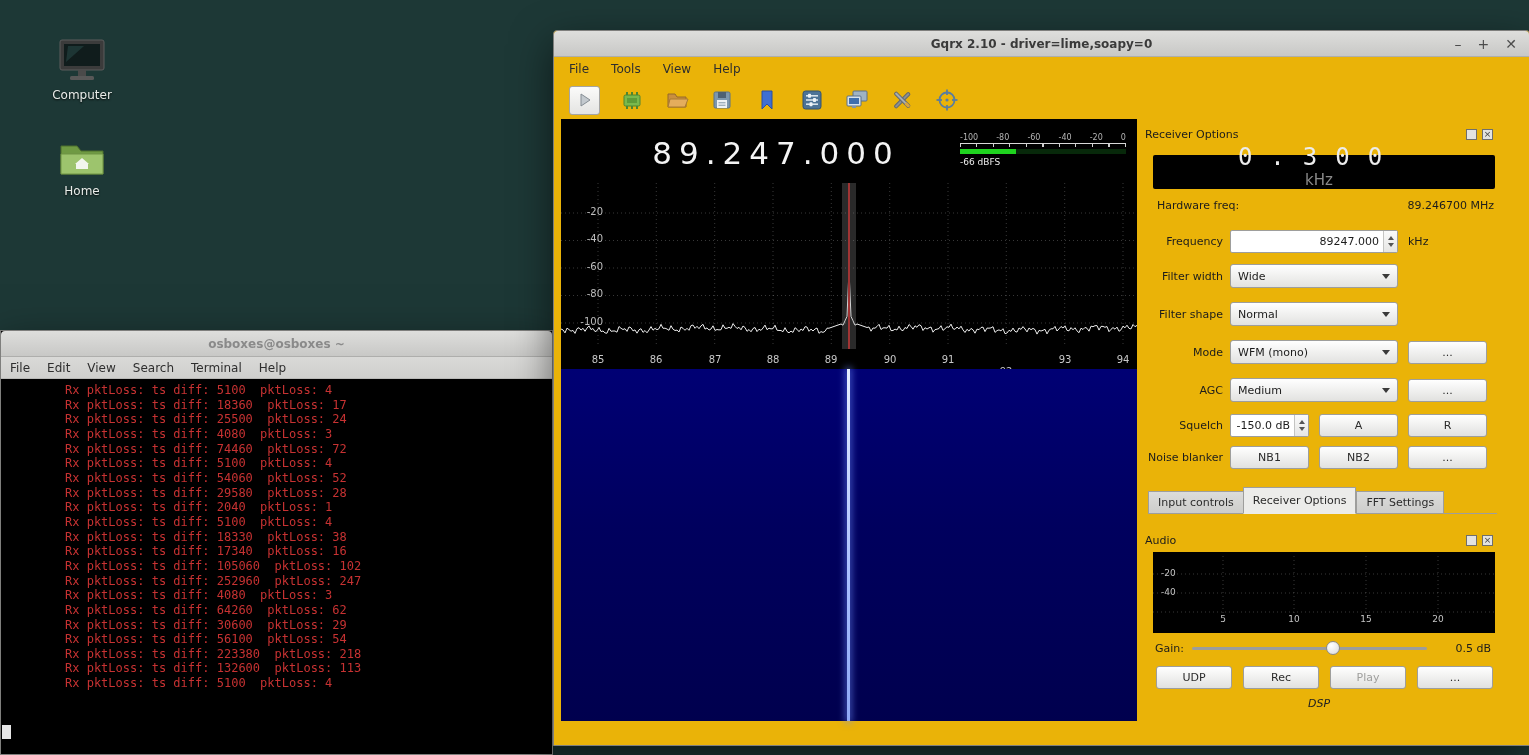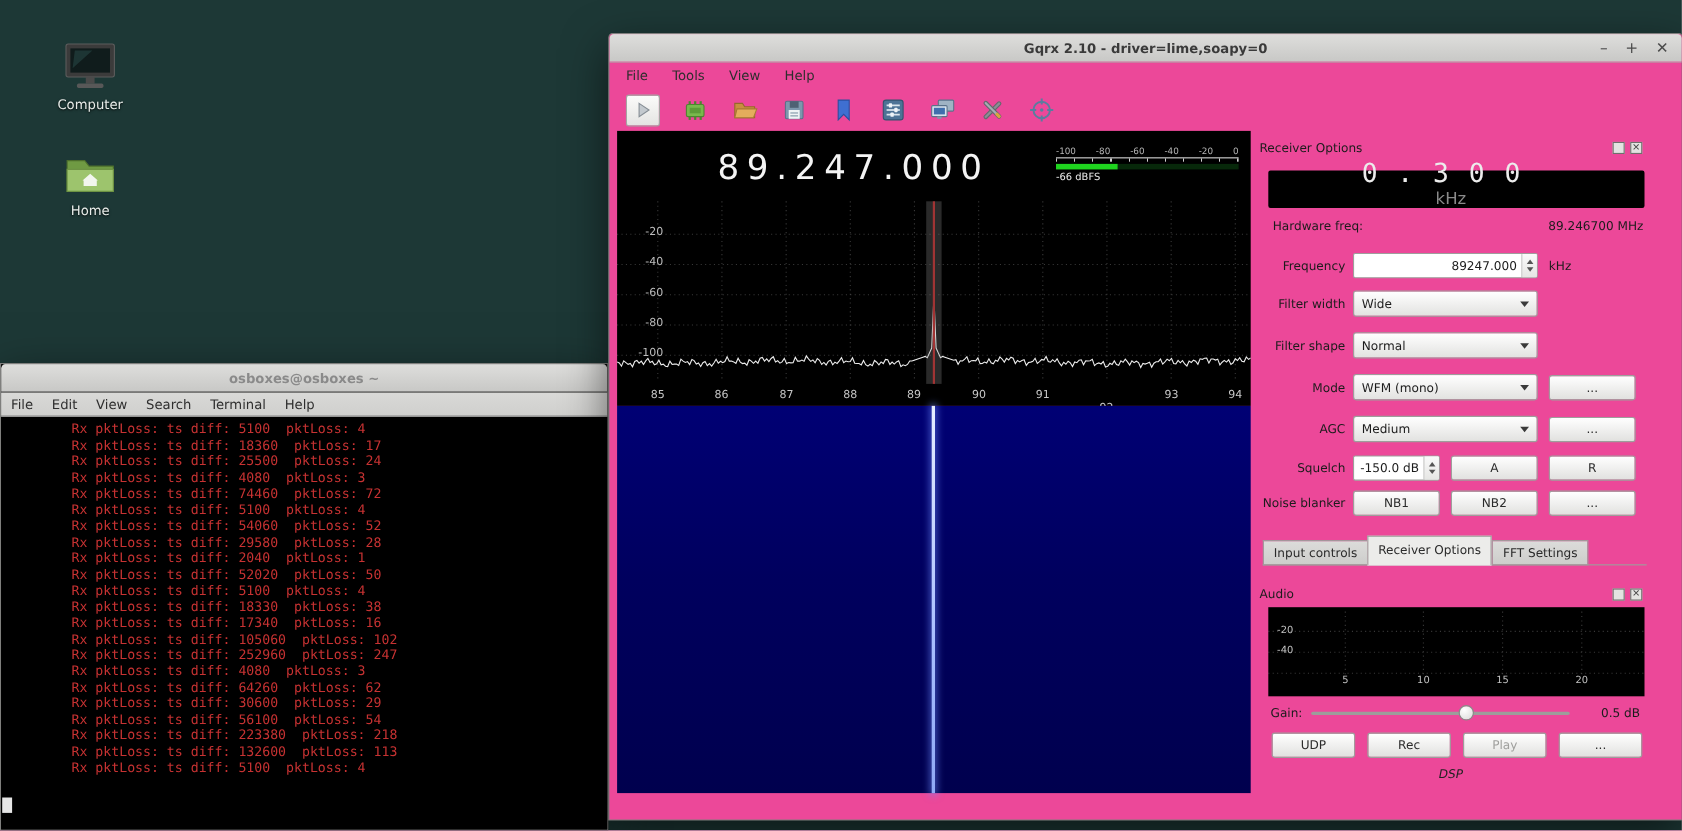--- a/index.html
+++ b/index.html
@@ -29,21 +29,21 @@
   #terminal { left:0px; top:330px; width:553px; height:425px; background:#000; }
   #terminal .titlebar { color:#8a8a8a; }
   #terminal .menubar { height:22px; background:linear-gradient(#d9d9d7,#cfcfcd); padding-left:7px; gap:13px;
                        border-bottom:1px solid #b9b9b7; }
   #term-body { position:absolute; left:0; top:48px; right:0; bottom:0; background:#000; padding:4px 0 0 64px; }
   .term-line { font-family:"DejaVu Sans Mono","Liberation Mono",monospace; font-size:12px; line-height:14.65px;
                color:var(--terminal-text,#c73232); white-space:pre; }
   #term-cursor { position:absolute; left:1px; top:346px; width:9px; height:14px; background:#e6e6e6; }
 
   
-  #gqrx { left:553px; top:30px; width:977px; height:716px; background:#ec4899; border-radius:4px 4px 0 0; }
+  #gqrx { left:553px; top:30px; width:977px; height:716px; background:#eab308; border-radius:4px 4px 0 0; }
   #gqrx .titlebar { color:#3a3a3a; }
   #gqrx .menubar { height:24px; padding-left:13px; gap:18px; }
   #g-toolbar { height:38px; display:flex; align-items:center; gap:19px; padding-left:15px; }
   #g-toolbar .tool { width:26px; height:26px; display:flex; align-items:center; justify-content:center; }
   #play-btn { width:31px; height:29px; border:1px solid #a5a5a3; border-radius:3px;
               background:linear-gradient(#fbfbfa,#e4e4e2); display:flex; align-items:center; justify-content:center; }
 
   
   #g-plot { position:absolute; left:7px; top:88px; width:576px; height:250px; background:#000; }
   #freq-big { position:absolute; left:65px; top:16px; width:300px; text-align:center; color:#f4f4f4;
@@ -177,21 +177,20 @@
       <div>
           <div class="term-line">Rx pktLoss: ts diff: 5100  pktLoss: 4</div>
           <div class="term-line">Rx pktLoss: ts diff: 18360  pktLoss: 17</div>
           <div class="term-line">Rx pktLoss: ts diff: 25500  pktLoss: 24</div>
           <div class="term-line">Rx pktLoss: ts diff: 4080  pktLoss: 3</div>
           <div class="term-line">Rx pktLoss: ts diff: 74460  pktLoss: 72</div>
           <div class="term-line">Rx pktLoss: ts diff: 5100  pktLoss: 4</div>
           <div class="term-line">Rx pktLoss: ts diff: 54060  pktLoss: 52</div>
           <div class="term-line">Rx pktLoss: ts diff: 29580  pktLoss: 28</div>
           <div class="term-line">Rx pktLoss: ts diff: 2040  pktLoss: 1</div>
-          <div class="term-line">Rx pktLoss: ts diff: 52020  pktLoss: 50</div>
           <div class="term-line">Rx pktLoss: ts diff: 5100  pktLoss: 4</div>
           <div class="term-line">Rx pktLoss: ts diff: 18330  pktLoss: 38</div>
           <div class="term-line">Rx pktLoss: ts diff: 17340  pktLoss: 16</div>
           <div class="term-line">Rx pktLoss: ts diff: 105060  pktLoss: 102</div>
           <div class="term-line">Rx pktLoss: ts diff: 252960  pktLoss: 247</div>
           <div class="term-line">Rx pktLoss: ts diff: 4080  pktLoss: 3</div>
           <div class="term-line">Rx pktLoss: ts diff: 64260  pktLoss: 62</div>
           <div class="term-line">Rx pktLoss: ts diff: 30600  pktLoss: 29</div>
           <div class="term-line">Rx pktLoss: ts diff: 56100  pktLoss: 54</div>
           <div class="term-line">Rx pktLoss: ts diff: 223380  pktLoss: 218</div>

